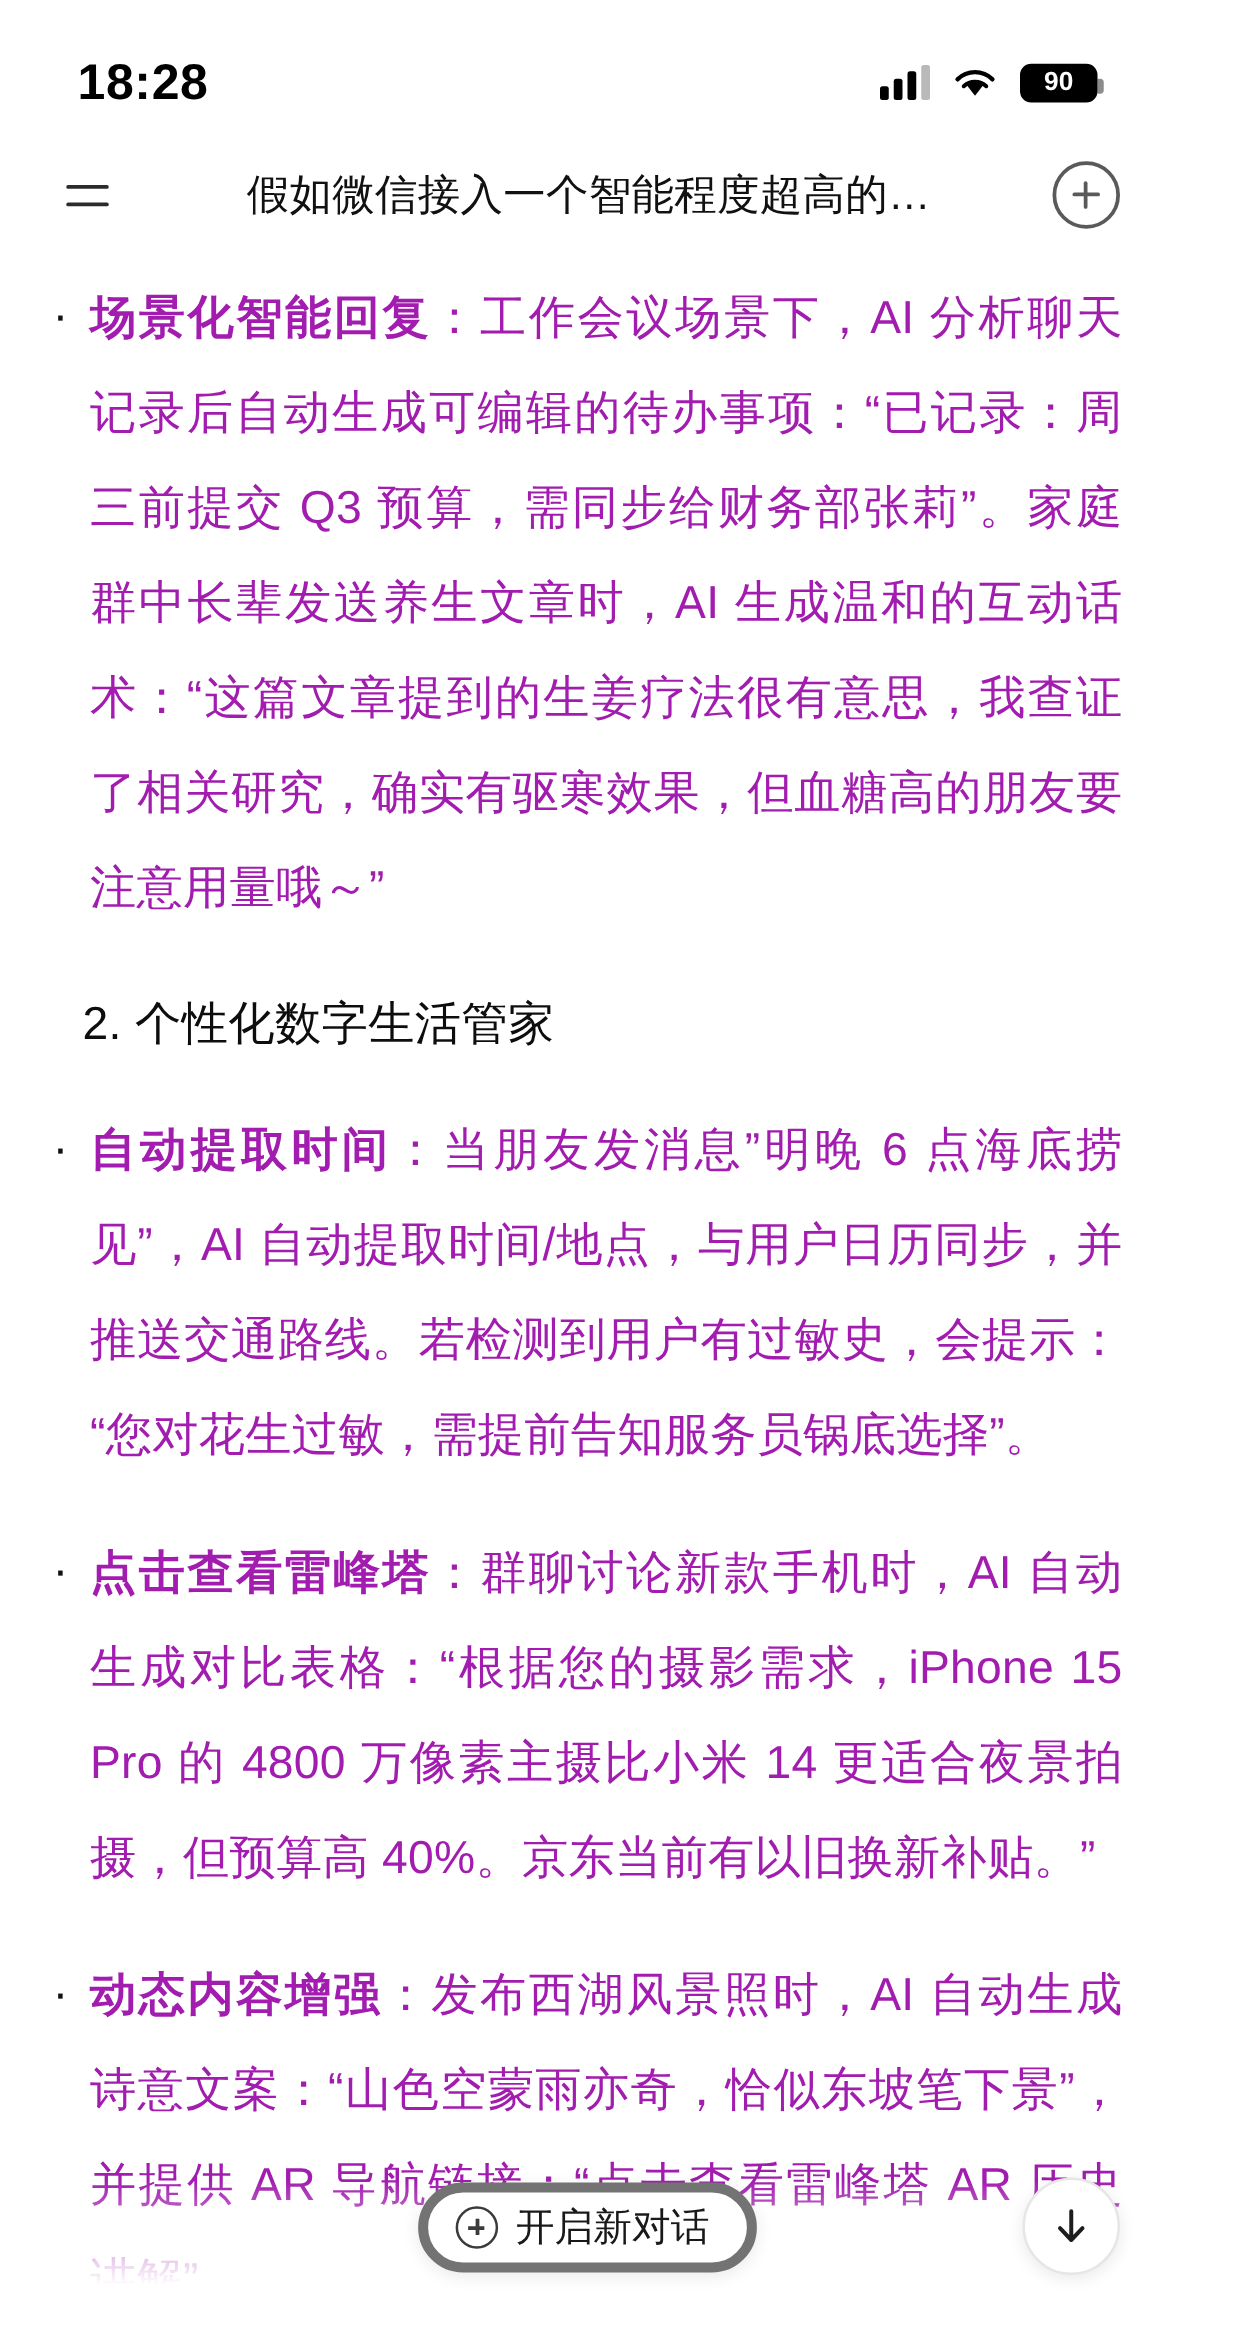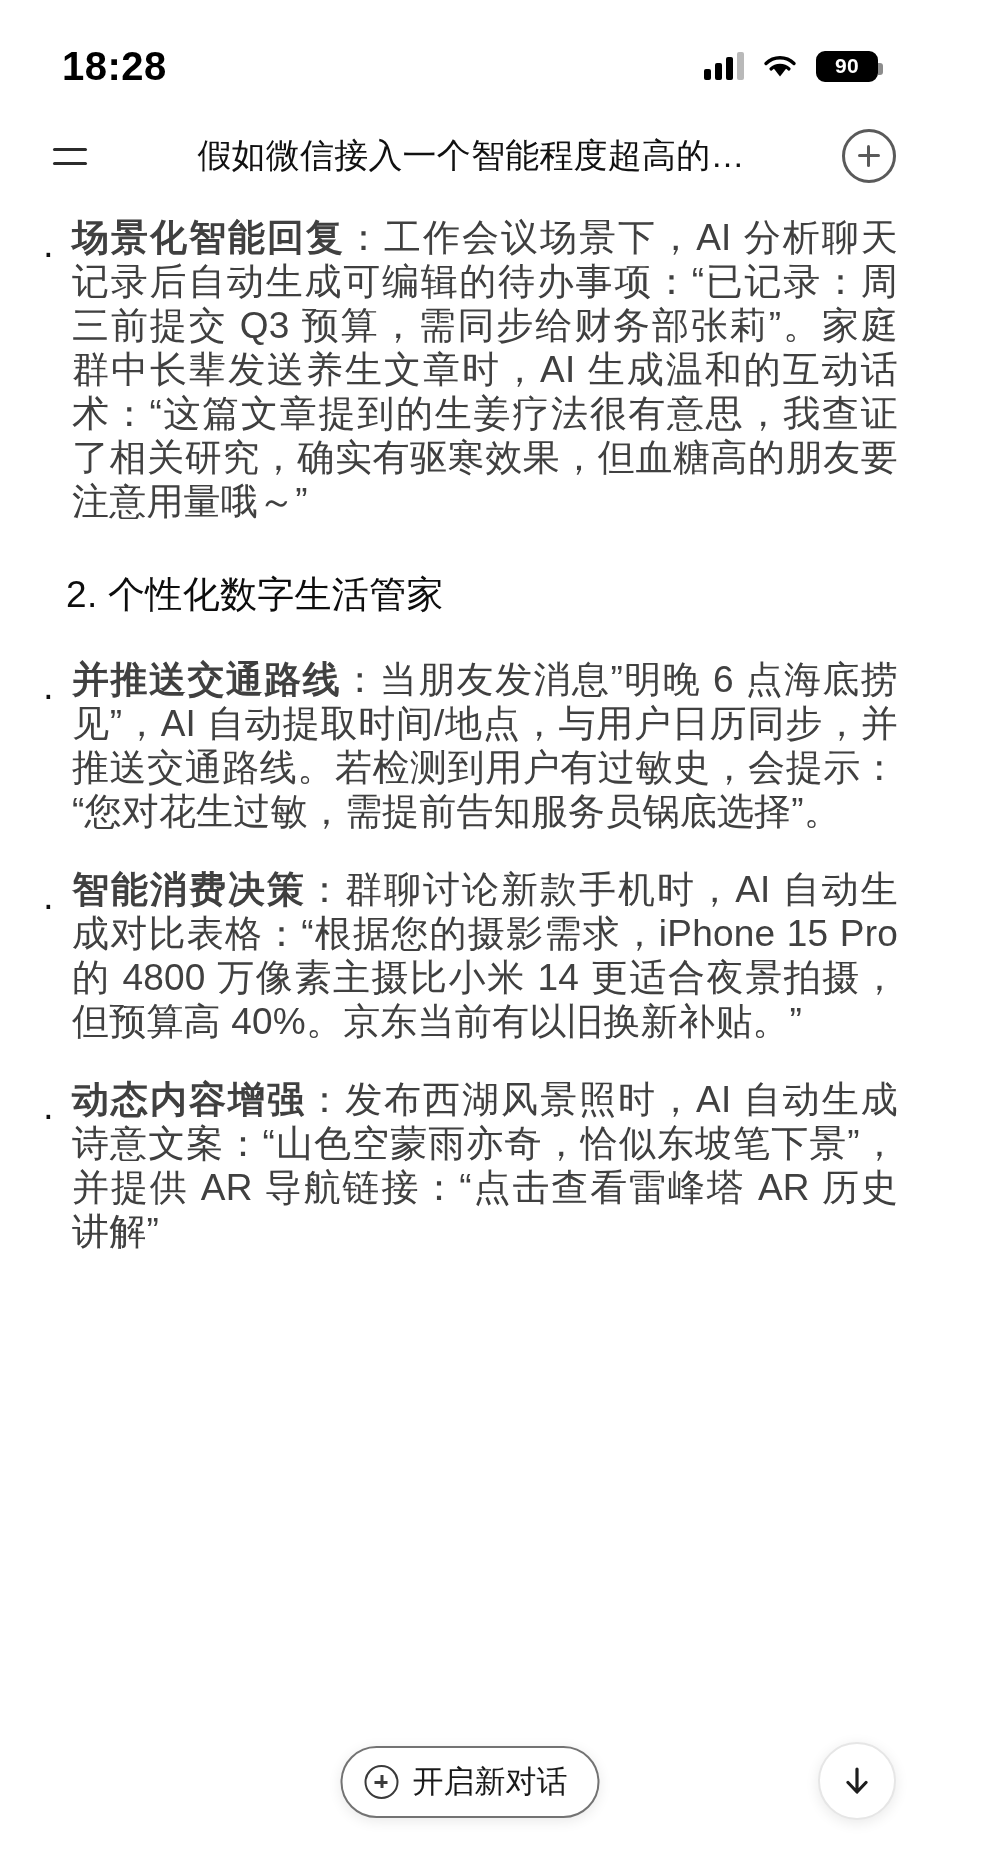--- a/index.html
+++ b/index.html
@@ -149,22 +149,22 @@
     flex: 0 0 auto;
     width: 30px;
     font-size: 38px;
     line-height: 74px;
     color: #111;
     text-align: left;
   }
   .para {
     flex: 1 1 auto;
     font-size: 37px;
-    line-height: 44px;
-    color: #404040;
+    line-height: 76px;
+    color: #a21caf;
     letter-spacing: 0.2px;
     text-align: justify;
   }
   .para b { font-weight: 700; }
   h3.section {
     font-size: 37px;
     font-weight: 400;
     line-height: 74px;
     margin: 18px 0 26px 24px;
     color: #0d0d0d;
@@ -173,21 +173,21 @@
 
   
   .new-chat {
     position: absolute;
     left: 50%;
     transform: translateX(-50%);
     bottom: 46px;
     height: 72px;
     padding: 0 30px 0 22px;
     background: #ffffff;
-    border: 2px solid #737373;
+    border: 8px solid #737373;
     border-radius: 36px;
     display: flex;
     align-items: center;
     gap: 14px;
     box-shadow: 0 3px 14px rgba(0,0,0,.09);
   }
   .new-chat .plus {
     width: 34px; height: 34px;
     border: 2.5px solid #3b3b3b;
     border-radius: 50%;
@@ -271,26 +271,26 @@
 
     <div class="bullet">
       <div class="dot">·</div>
       <div class="para"><b>场景化智能回复</b><span>：工作会议场景下，AI 分析聊天记录后自动生成可编辑的待办事项：“已记录：周三前提交 Q3 预算，需同步给财务部张莉”。家庭群中长辈发送养生文章时，AI 生成温和的互动话术：“这篇文章提到的生姜疗法很有意思，我查证了相关研究，确实有驱寒效果，但血糖高的朋友要注意用量哦～”</span></div>
     </div>
 
     <h3 class="section">2. 个性化数字生活管家</h3>
 
     <div class="bullet">
       <div class="dot">·</div>
-      <div class="para"><b>并推送交通路线</b><span>：当朋友发消息”明晚 6 点海底捞见”，AI 自动提取时间/地点，与用户日历同步，并推送交通路线。若检测到用户有过敏史，会提示：“您对花生过敏，需提前告知服务员锅底选择”。</span></div>
+      <div class="para"><b>自动提取时间</b><span>：当朋友发消息”明晚 6 点海底捞见”，AI 自动提取时间/地点，与用户日历同步，并推送交通路线。若检测到用户有过敏史，会提示：“您对花生过敏，需提前告知服务员锅底选择”。</span></div>
     </div>
 
     <div class="bullet">
       <div class="dot">·</div>
-      <div class="para"><b>智能消费决策</b><span>：群聊讨论新款手机时，AI 自动生成对比表格：“根据您的摄影需求，iPhone 15 Pro 的 4800 万像素主摄比小米 14 更适合夜景拍摄，但预算高 40%。京东当前有以旧换新补贴。”</span></div>
+      <div class="para"><b>点击查看雷峰塔</b><span>：群聊讨论新款手机时，AI 自动生成对比表格：“根据您的摄影需求，iPhone 15 Pro 的 4800 万像素主摄比小米 14 更适合夜景拍摄，但预算高 40%。京东当前有以旧换新补贴。”</span></div>
     </div>
 
 
     <div class="bullet">
       <div class="dot">·</div>
       <div class="para"><b>动态内容增强</b><span>：发布西湖风景照时，AI 自动生成诗意文案：“山色空蒙雨亦奇，恰似东坡笔下景”，并提供 AR 导航链接：“点击查看雷峰塔 AR 历史讲解”</span></div>
     </div>
 
   </div>
 

